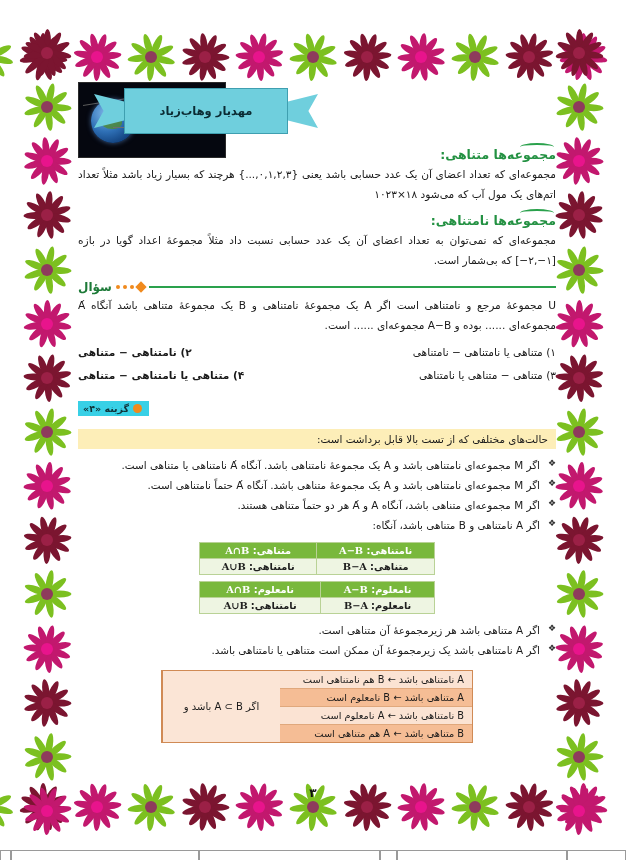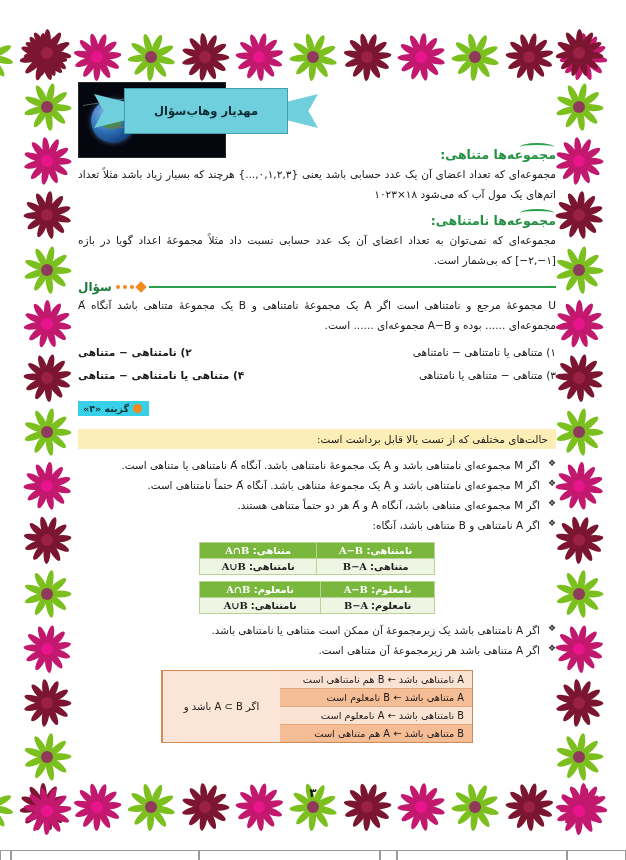--- a/index.html
+++ b/index.html
@@ -1033,21 +1033,21 @@
         <div class="earth"></div>
         <div class="orbit-line"></div>
         <div class="moon"></div>
         <div class="photo-title">ریاضیات</div>
         <div class="photo-tick" style="right:14px; top:24px;">ماه</div>
         <div class="photo-tick" style="left:58px; top:40px;">زمین</div>
       </div>
 
       <div class="ribbon">
         <div class="ribbon-tail tail-right"></div>
-        <div class="ribbon-body">مهدیار وهاب‌سؤال</div>
+        <div class="ribbon-body">مهدیار وهاب‌زیاد</div>
         <div class="ribbon-tail tail-left"></div>
       </div>
 
     </div>
 
     <div class="head-wrap">
       <div class="sec-head">مجموعه‌ها متناهی:</div>
     </div>
     <p class="body-text">مجموعه‌ای که تعداد اعضای آن یک عدد حسابی باشد یعنی  {۰,۱,۲,۳,...}  هرچند که بسیار زیاد باشد مثلاً تعداد اتم‌های یک مول آب که می‌شود  ۱۸×۱۰۲۳</p>
 
@@ -1152,22 +1152,22 @@
         </td>
         <td>
           <span class="cell-lbl">نامتناهی:</span>
           <span class="cell-math">A∪B</span>
         </td>
       </tr>
     </tbody>
       </table>
 
     <ul class="bullets">
+      <li>اگر  A  متناهی باشد هر زیرمجموعهٔ آن متناهی است.</li>
       <li>اگر  A  نامتناهی باشد یک زیرمجموعهٔ آن ممکن است متناهی یا نامتناهی باشد.</li>
-      <li>اگر  A  متناهی باشد هر زیرمجموعهٔ آن متناهی است.</li>
     </ul>
 
     <div class="orange-box">
       <div class="ob-left">
         <div class="ob-row">A  نامتناهی باشد  ←  B  هم نامتناهی است</div>
         <div class="ob-row alt">A  متناهی باشد  ←  B  نامعلوم است</div>
         <div class="ob-row">B  نامتناهی باشد  ←  A  نامعلوم است</div>
         <div class="ob-row alt">B  متناهی باشد  ←  A  هم متناهی است</div>
       </div>
       <div class="ob-right">اگر  A ⊂ B  باشد و</div>

